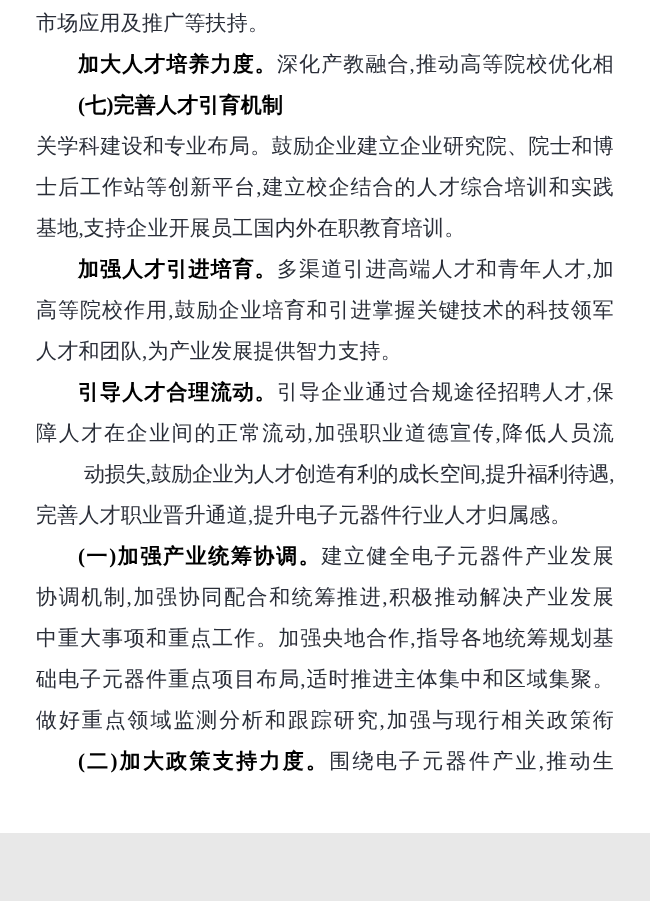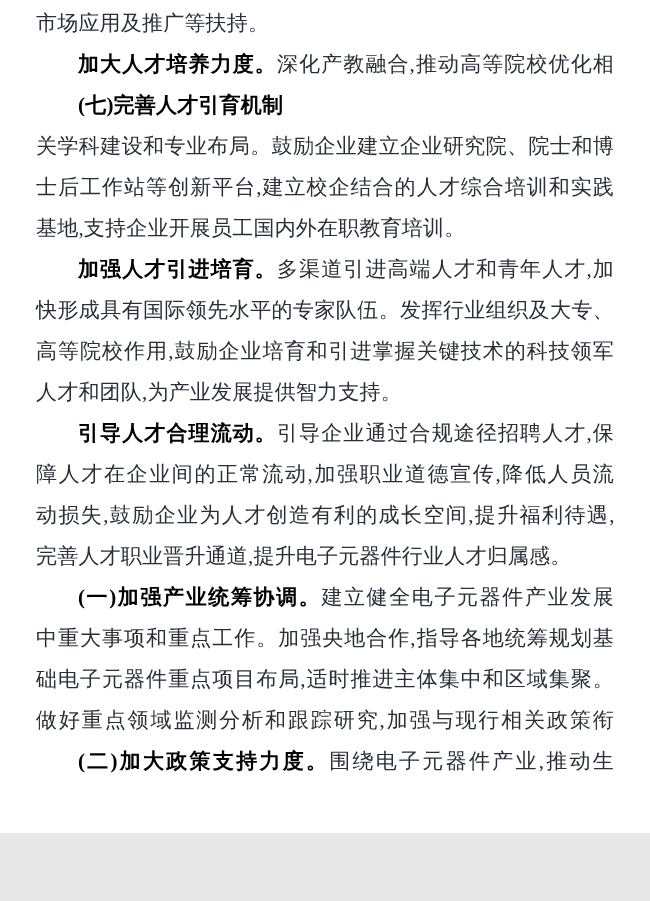--- a/index.html
+++ b/index.html
@@ -30,40 +30,40 @@
     text-align-last:justify;
     text-justify:inter-ideograph;
   }
   .align-left{text-align:left;}
   .indent{text-indent:42px;}
   .run{font-weight:400;}
   .run.bold{font-weight:700;color:var(--bold-color);}
   .heading-kai .run{font-weight:700;color:var(--bold-color);}
   .heading-hei{font-family:"Liberation Sans","DejaVu Sans",sans-serif;}
   .heading-hei .run{font-weight:600;color:var(--hei-color);}
-  .tight{letter-spacing:-0.45px;}
+  .tight{letter-spacing:-0.45px;margin-left:48px;}
 </style>
 </head>
 <body>
 
 <div class="page">
   <div class="doc" id="doc">
       <div class="line body align-left"><span class="run">市场应用及推广等扶持。</span></div>
       <div class="line body align-justify indent"><span class="run bold">加大人才培养力度。</span><span class="run">深化产教融合,推动高等院校优化相</span></div>
       <div class="line heading-kai align-left indent"><span class="run bold">(七)完善人才引育机制</span></div>
       <div class="line body align-justify"><span class="run">关学科建设和专业布局。鼓励企业建立企业研究院、院士和博</span></div>
       <div class="line body align-justify"><span class="run">士后工作站等创新平台,建立校企结合的人才综合培训和实践</span></div>
       <div class="line body align-left"><span class="run">基地,支持企业开展员工国内外在职教育培训。</span></div>
       <div class="line body align-justify indent"><span class="run bold">加强人才引进培育。</span><span class="run">多渠道引进高端人才和青年人才,加</span></div>
-      <div class="line body align-justify"><span class="run">快形成具有国际领先水平的专家队伍。发挥行业组织及大专、</span></div>
       <div class="line body align-justify"><span class="run">高等院校作用,鼓励企业培育和引进掌握关键技术的科技领军</span></div>
       <div class="line body align-left"><span class="run">人才和团队,为产业发展提供智力支持。</span></div>
       <div class="line body align-justify indent"><span class="run bold">引导人才合理流动。</span><span class="run">引导企业通过合规途径招聘人才,保</span></div>
       <div class="line body align-justify"><span class="run">障人才在企业间的正常流动,加强职业道德宣传,降低人员流</span></div>
       <div class="line body align-justify tight"><span class="run">动损失,鼓励企业为人才创造有利的成长空间,提升福利待遇,</span></div>
       <div class="line body align-left"><span class="run">完善人才职业晋升通道,提升电子元器件行业人才归属感。</span></div>
       <div class="line body align-justify indent"><span class="run bold">(一)加强产业统筹协调。</span><span class="run">建立健全电子元器件产业发展</span></div>
+      <div class="line body align-justify"><span class="run">协调机制,加强协同配合和统筹推进,积极推动解决产业发展</span></div>
       <div class="line body align-justify"><span class="run">中重大事项和重点工作。加强央地合作,指导各地统筹规划基</span></div>
       <div class="line body align-justify"><span class="run">础电子元器件重点项目布局,适时推进主体集中和区域集聚。</span></div>
       <div class="line body align-justify"><span class="run">做好重点领域监测分析和跟踪研究,加强与现行相关政策衔</span></div>
       <div class="line body align-justify indent"><span class="run bold">(二)加大政策支持力度。</span><span class="run">围绕电子元器件产业,推动生</span></div>
     </div>
 </div>
 
 </body></html>

